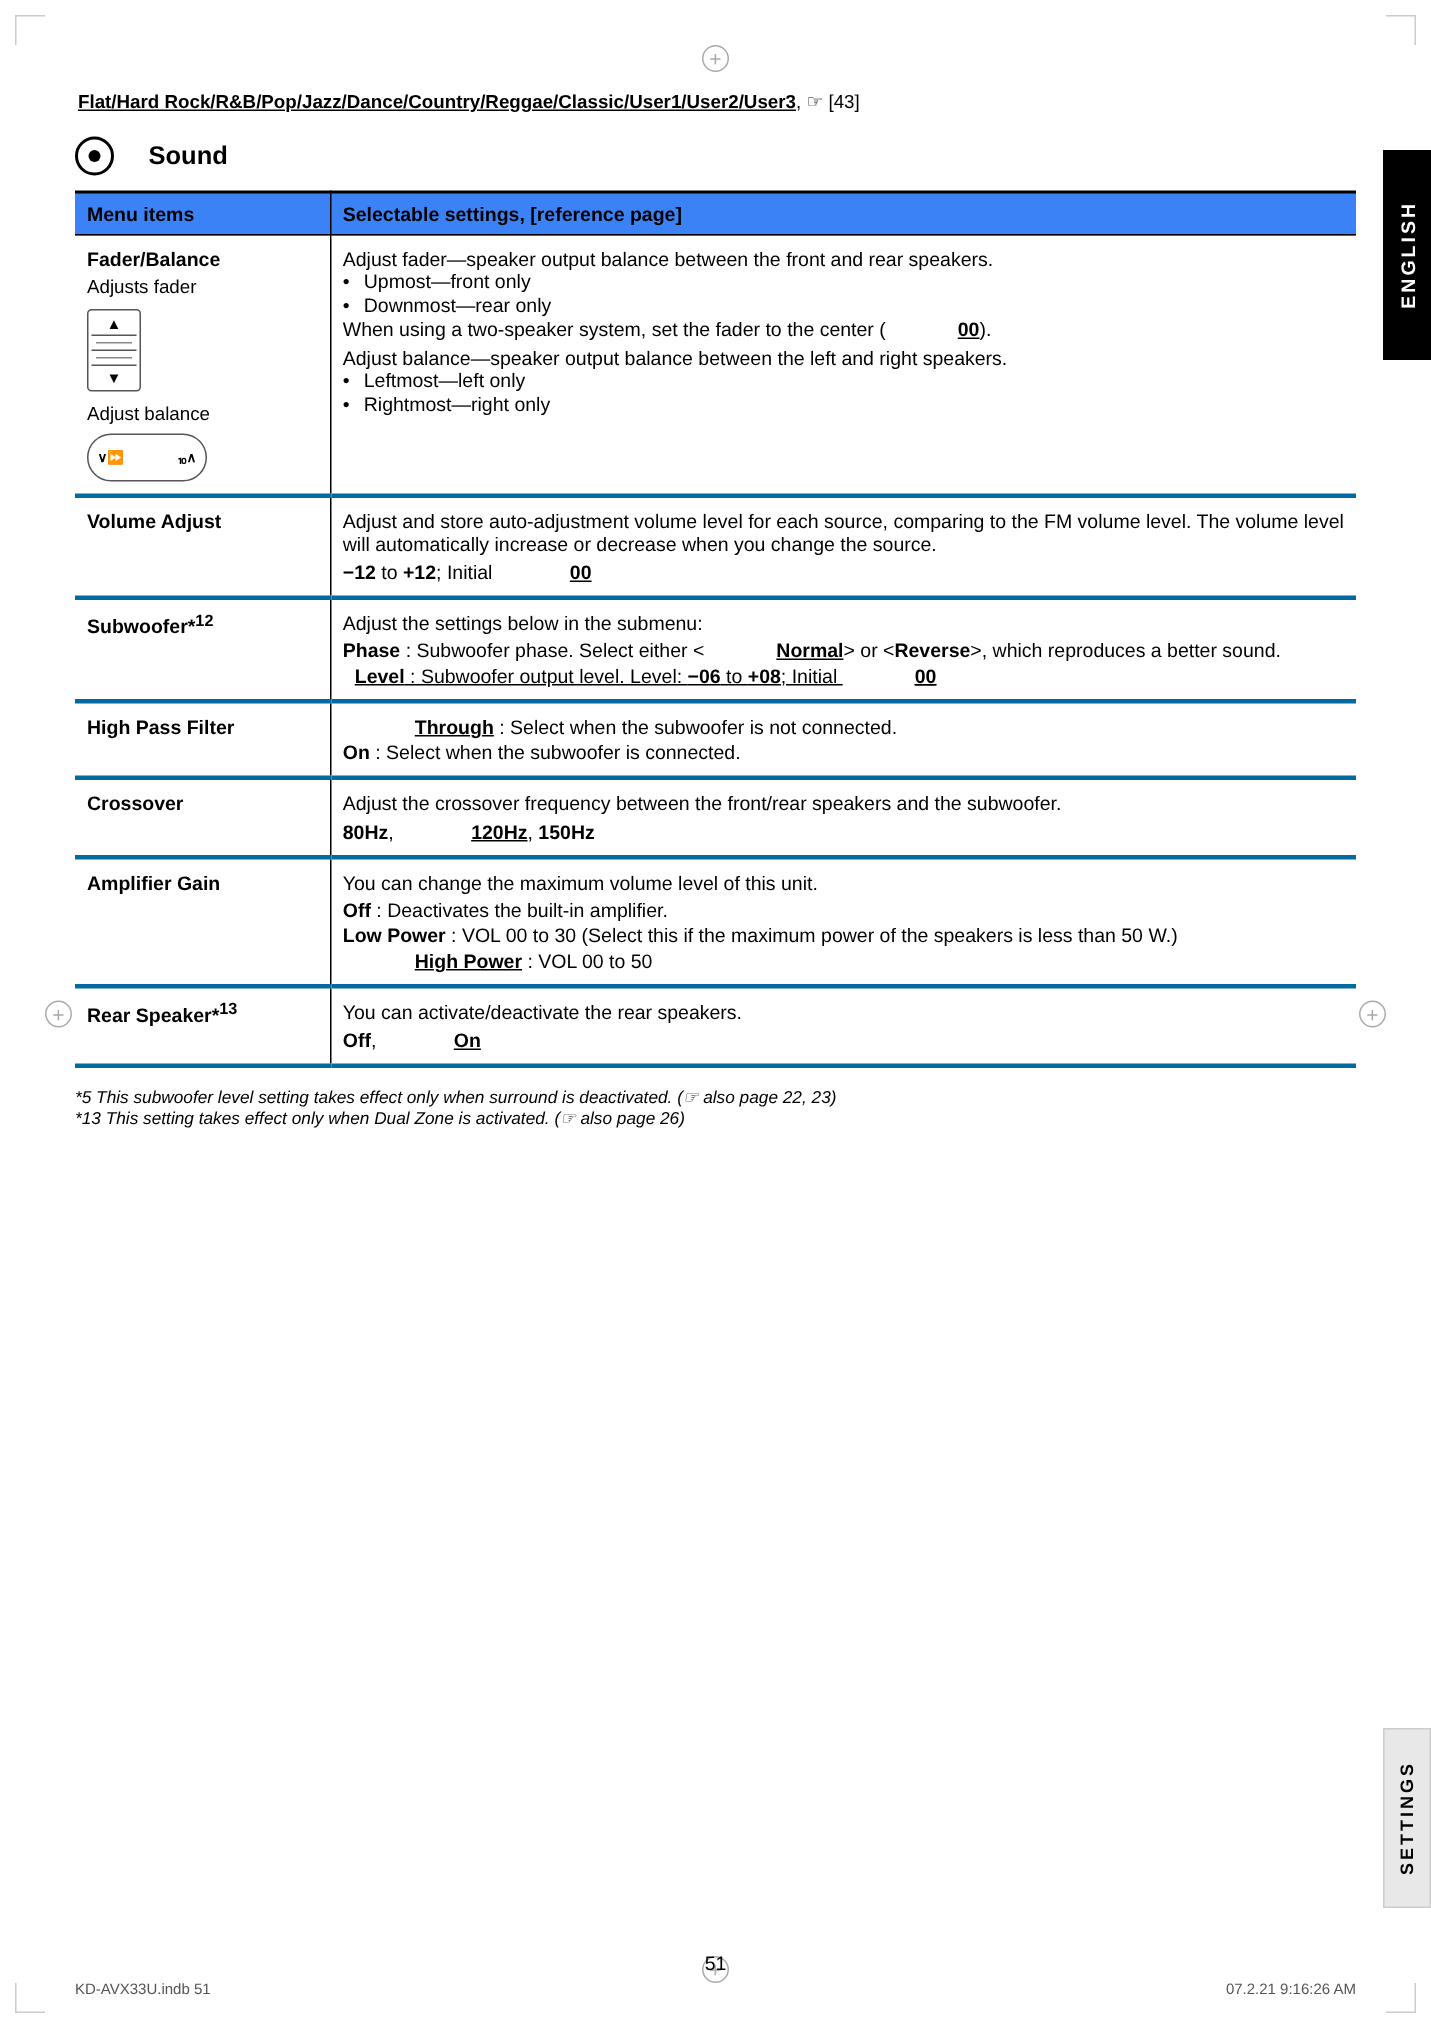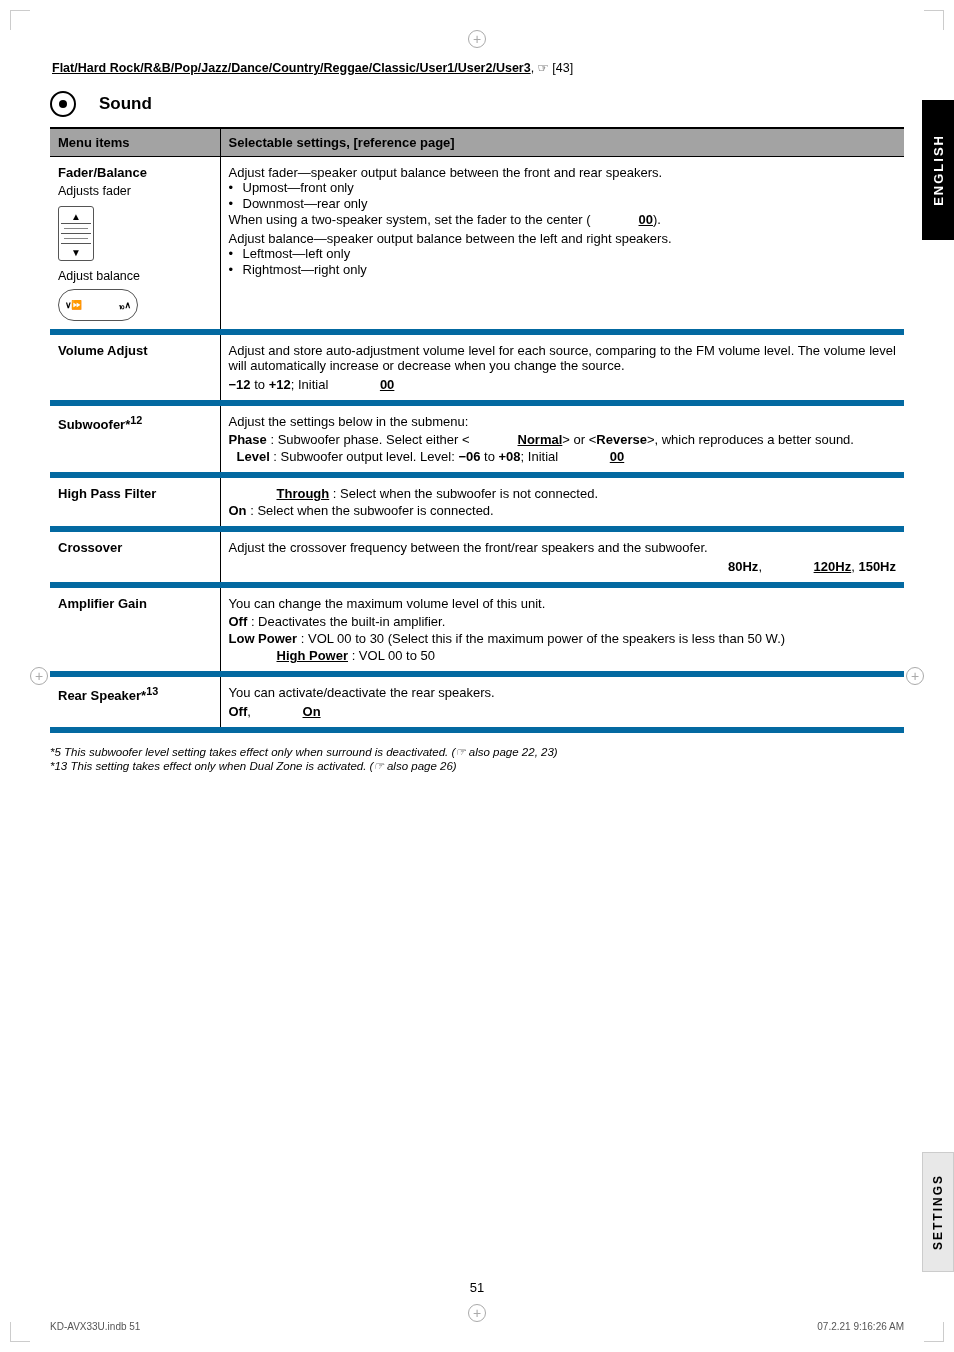--- a/index.html
+++ b/index.html
@@ -182,28 +182,28 @@
       border-collapse: collapse;
       border-top: 2px solid #000;
     }
 
     .settings-table th {
       text-align: left;
       padding: 6px 8px;
       font-size: 13px;
       font-weight: bold;
       border-bottom: 1px solid #000;
-      background: #a3a3a3;
+      background: #3b82f6;
     }
 
     .settings-table td {
       vertical-align: top;
       padding: 8px 8px;
       font-size: 13px;
-      border-bottom: 6px solid #0369a1;
+      border-bottom: 3px solid #0369a1;
     }
 
     .settings-table .col-menu {
       width: 170px;
       font-weight: bold;
       border-right: 1px solid #000;
     }
 
     .settings-table .col-settings {
       width: auto;
@@ -308,21 +308,21 @@
     
     .footnotes {
       margin-top: 12px;
       font-style: italic;
       font-size: 11.5px;
     }
 
     
     .page-number {
       position: absolute;
-      bottom: 57px;
+      bottom: 36px;
       left: 50%;
       transform: translateX(-50%);
       font-size: 13px;
     }
 
     
     .footer-left {
       position: absolute;
       bottom: 20px;
       left: 50px;
@@ -433,41 +433,41 @@
             </td>
           </tr>
 
           <tr>
             <td class="col-menu">
               <div class="menu-item-label">Subwoofer*<sup>12</sup></div>
             </td>
             <td class="col-settings">
               <div>Adjust the settings below in the submenu:</div>
               <div style="margin-top:3px;"><span class="bold">Phase</span> : Subwoofer phase. Select either &lt;<span class="bold underline">Normal</span>&gt; or &lt;<span class="bold">Reverse</span>&gt;, which reproduces a better sound.</div>
-              <div style="margin-top:2px;padding-left:8px;"><span class="bold">Level</span> : Subwoofer output level. Level: <span class="bold">−06</span> to <span class="bold">+08</span>; Initial <span class="bold underline">00</span></div>
+              <div style="margin-top:2px;padding-left:8px;text-decoration:underline;"><span class="bold">Level</span> : Subwoofer output level. Level: <span class="bold">−06</span> to <span class="bold">+08</span>; Initial <span class="bold underline">00</span></div>
             </td>
           </tr>
 
           <tr>
             <td class="col-menu">
               <div class="menu-item-label">High Pass Filter</div>
             </td>
             <td class="col-settings">
               <div><span class="bold underline">Through</span> : Select when the subwoofer is not connected.</div>
               <div style="margin-top:2px;"><span class="bold">On</span> : Select when the subwoofer is connected.</div>
             </td>
           </tr>
 
           <tr>
             <td class="col-menu">
               <div class="menu-item-label">Crossover</div>
             </td>
             <td class="col-settings">
               <div>Adjust the crossover frequency between the front/rear speakers and the subwoofer.</div>
-              <div style="margin-top:4px;text-align:right;"><span class="bold">80Hz</span>, <span class="bold underline">120Hz</span>, <span class="bold">150Hz</span></div>
+              <div style="margin-top:4px;"><span class="bold">80Hz</span>, <span class="bold underline">120Hz</span>, <span class="bold">150Hz</span></div>
             </td>
           </tr>
 
           <tr>
             <td class="col-menu">
               <div class="menu-item-label">Amplifier Gain</div>
             </td>
             <td class="col-settings">
               <div>You can change the maximum volume level of this unit.</div>
               <div style="margin-top:3px;"><span class="bold">Off</span> : Deactivates the built-in amplifier.</div>

